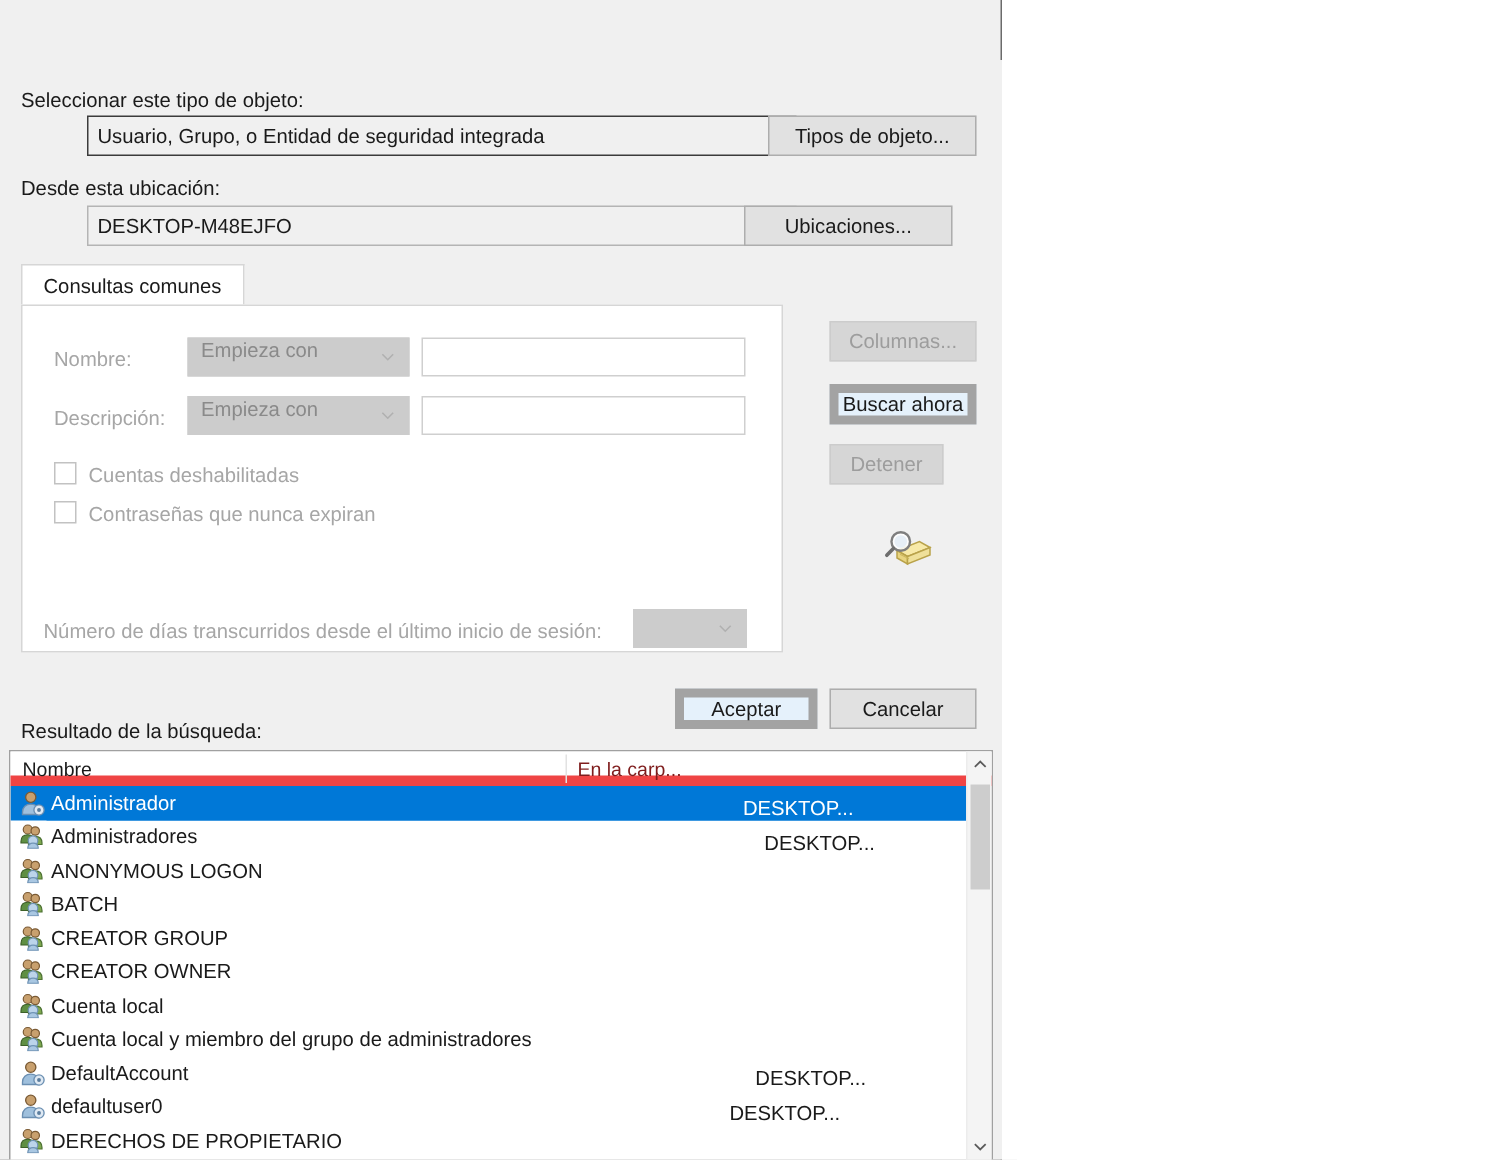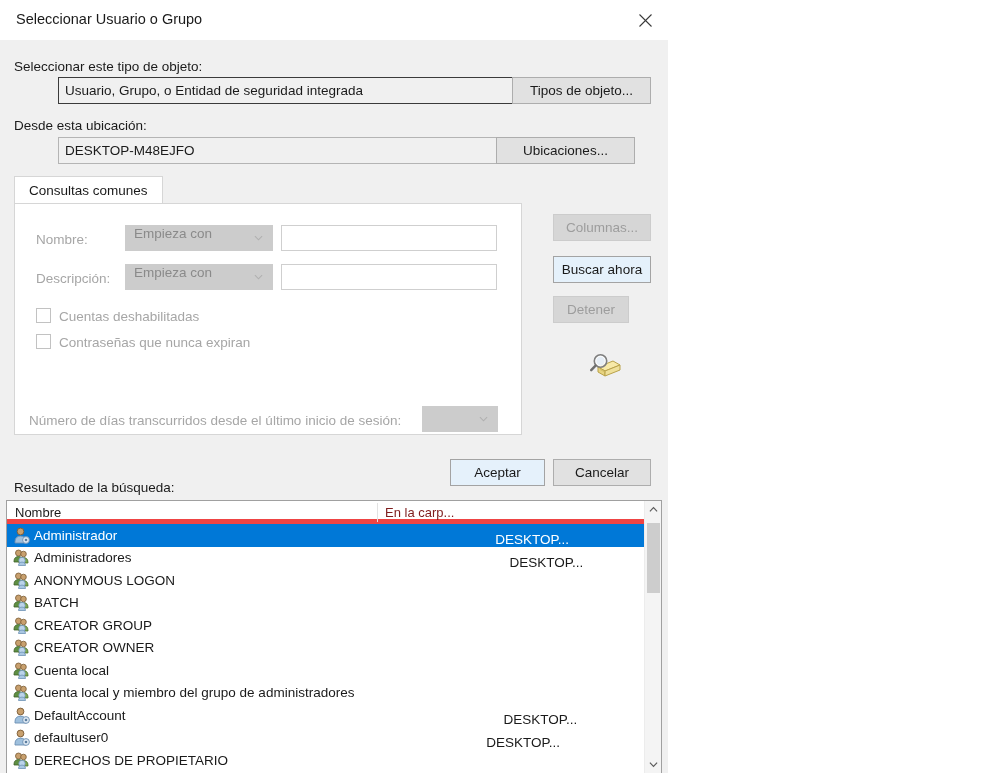--- a/index.html
+++ b/index.html
@@ -53,21 +53,21 @@
   .txtfield.focused{border:1px solid #3b3b3b;}
   .txtfield.readonly{border:1px solid #b4b4b4;}
   .btn{
     position:absolute;box-sizing:border-box;
     background:#e1e1e1;border:1px solid #adadad;
     font-size:13.5px;color:#1a1a1a;
     display:flex;align-items:center;justify-content:center;
     cursor:pointer;white-space:nowrap;
   }
   .btn.disabled{color:#9d9d9d;background:#d6d6d6;border-color:#cccccc;cursor:default;}
-  .btn.default{border:1px solid #a3a3a3;background:#e5f1fb;}
+  .btn.default{border:6px solid #a3a3a3;background:#e5f1fb;}
   .btn.plain{background:#e1e1e1;border:1px solid #adadad;}
   
   .tabstrip{position:absolute;left:14px;top:136px;width:508px;height:27px;text-align:right;}
   .tab{
     position:absolute;left:0;top:0;height:27px;
     background:#ffffff;
     border:1px solid #d6d6d6;border-bottom:none;
     box-sizing:border-box;
     display:flex;align-items:center;padding:0 14px;
     font-size:13.5px;color:#1a1a1a;white-space:nowrap;cursor:pointer;
@@ -100,21 +100,21 @@
   }
   
   .listframe{
     position:absolute;left:6px;top:460px;width:656px;height:273px;
     background:#ffffff;
     border:1px solid #a0a0a0;border-bottom:none;
     box-sizing:border-box;
   }
   .colhdr{
     position:absolute;left:0;top:0;width:654px;height:23px;
-    background:#ffffff;border-bottom:5px solid #ef4444;
+    background:#ffffff;border-bottom:7px solid #ef4444;
     box-sizing:border-box;
     text-decoration:underline;
   }
   .colhdr .c1{position:absolute;left:8px;top:4px;font-size:13px;color:#1a1a1a;}
   .colhdr .c2{position:absolute;left:378px;top:4px;font-size:13px;color:#7f1d1d;}
   .colhdr .divider{position:absolute;left:370px;top:2px;width:1px;height:19px;background:#e2e2e2;}
   .rows{position:absolute;left:0;top:23px;width:637px;height:249px;overflow:hidden;}
   .row{
     position:relative;height:22.5px;width:637px;
     display:flex;align-items:center;
@@ -140,29 +140,20 @@
   .vscroll .thumb{
     position:absolute;left:2px;top:22px;width:13px;height:70px;
     background:#cdcdcd;cursor:pointer;
   }
 </style>
 </head>
 <body>
 
 <div class="dialog">
 
-  <div class="titlebar">
-    <div class="title-text">Seleccionar Usuario o Grupo</div>
-    <div class="close-btn">
-      <svg width="13" height="13" viewBox="0 0 13 13">
-        <line x1="0.5" y1="0.5" x2="12.5" y2="12.5" stroke="#3a3a3a" stroke-width="1.1"></line>
-        <line x1="12.5" y1="0.5" x2="0.5" y2="12.5" stroke="#3a3a3a" stroke-width="1.1"></line>
-      </svg>
-    </div>
-  </div>
 
   <div class="body-area">
 
     <div class="lbl" style="left:14px;top:19px;">Seleccionar este tipo de objeto:</div>
     <div class="txtfield focused" style="left:14px;top:37px;width:473px;height:27px;">Usuario, Grupo, o Entidad de seguridad integrada</div>
     <div class="btn plain" style="left:512px;top:37px;width:139px;height:27px;">Tipos de objeto...</div>
 
     <div class="lbl" style="left:14px;top:78px;">Desde esta ubicación:</div>
     <div class="txtfield readonly" style="left:14px;top:97px;width:473px;height:27px;">DESKTOP-M48EJFO</div>
     <div class="btn plain" style="left:496px;top:97px;width:139px;height:27px;">Ubicaciones...</div>

